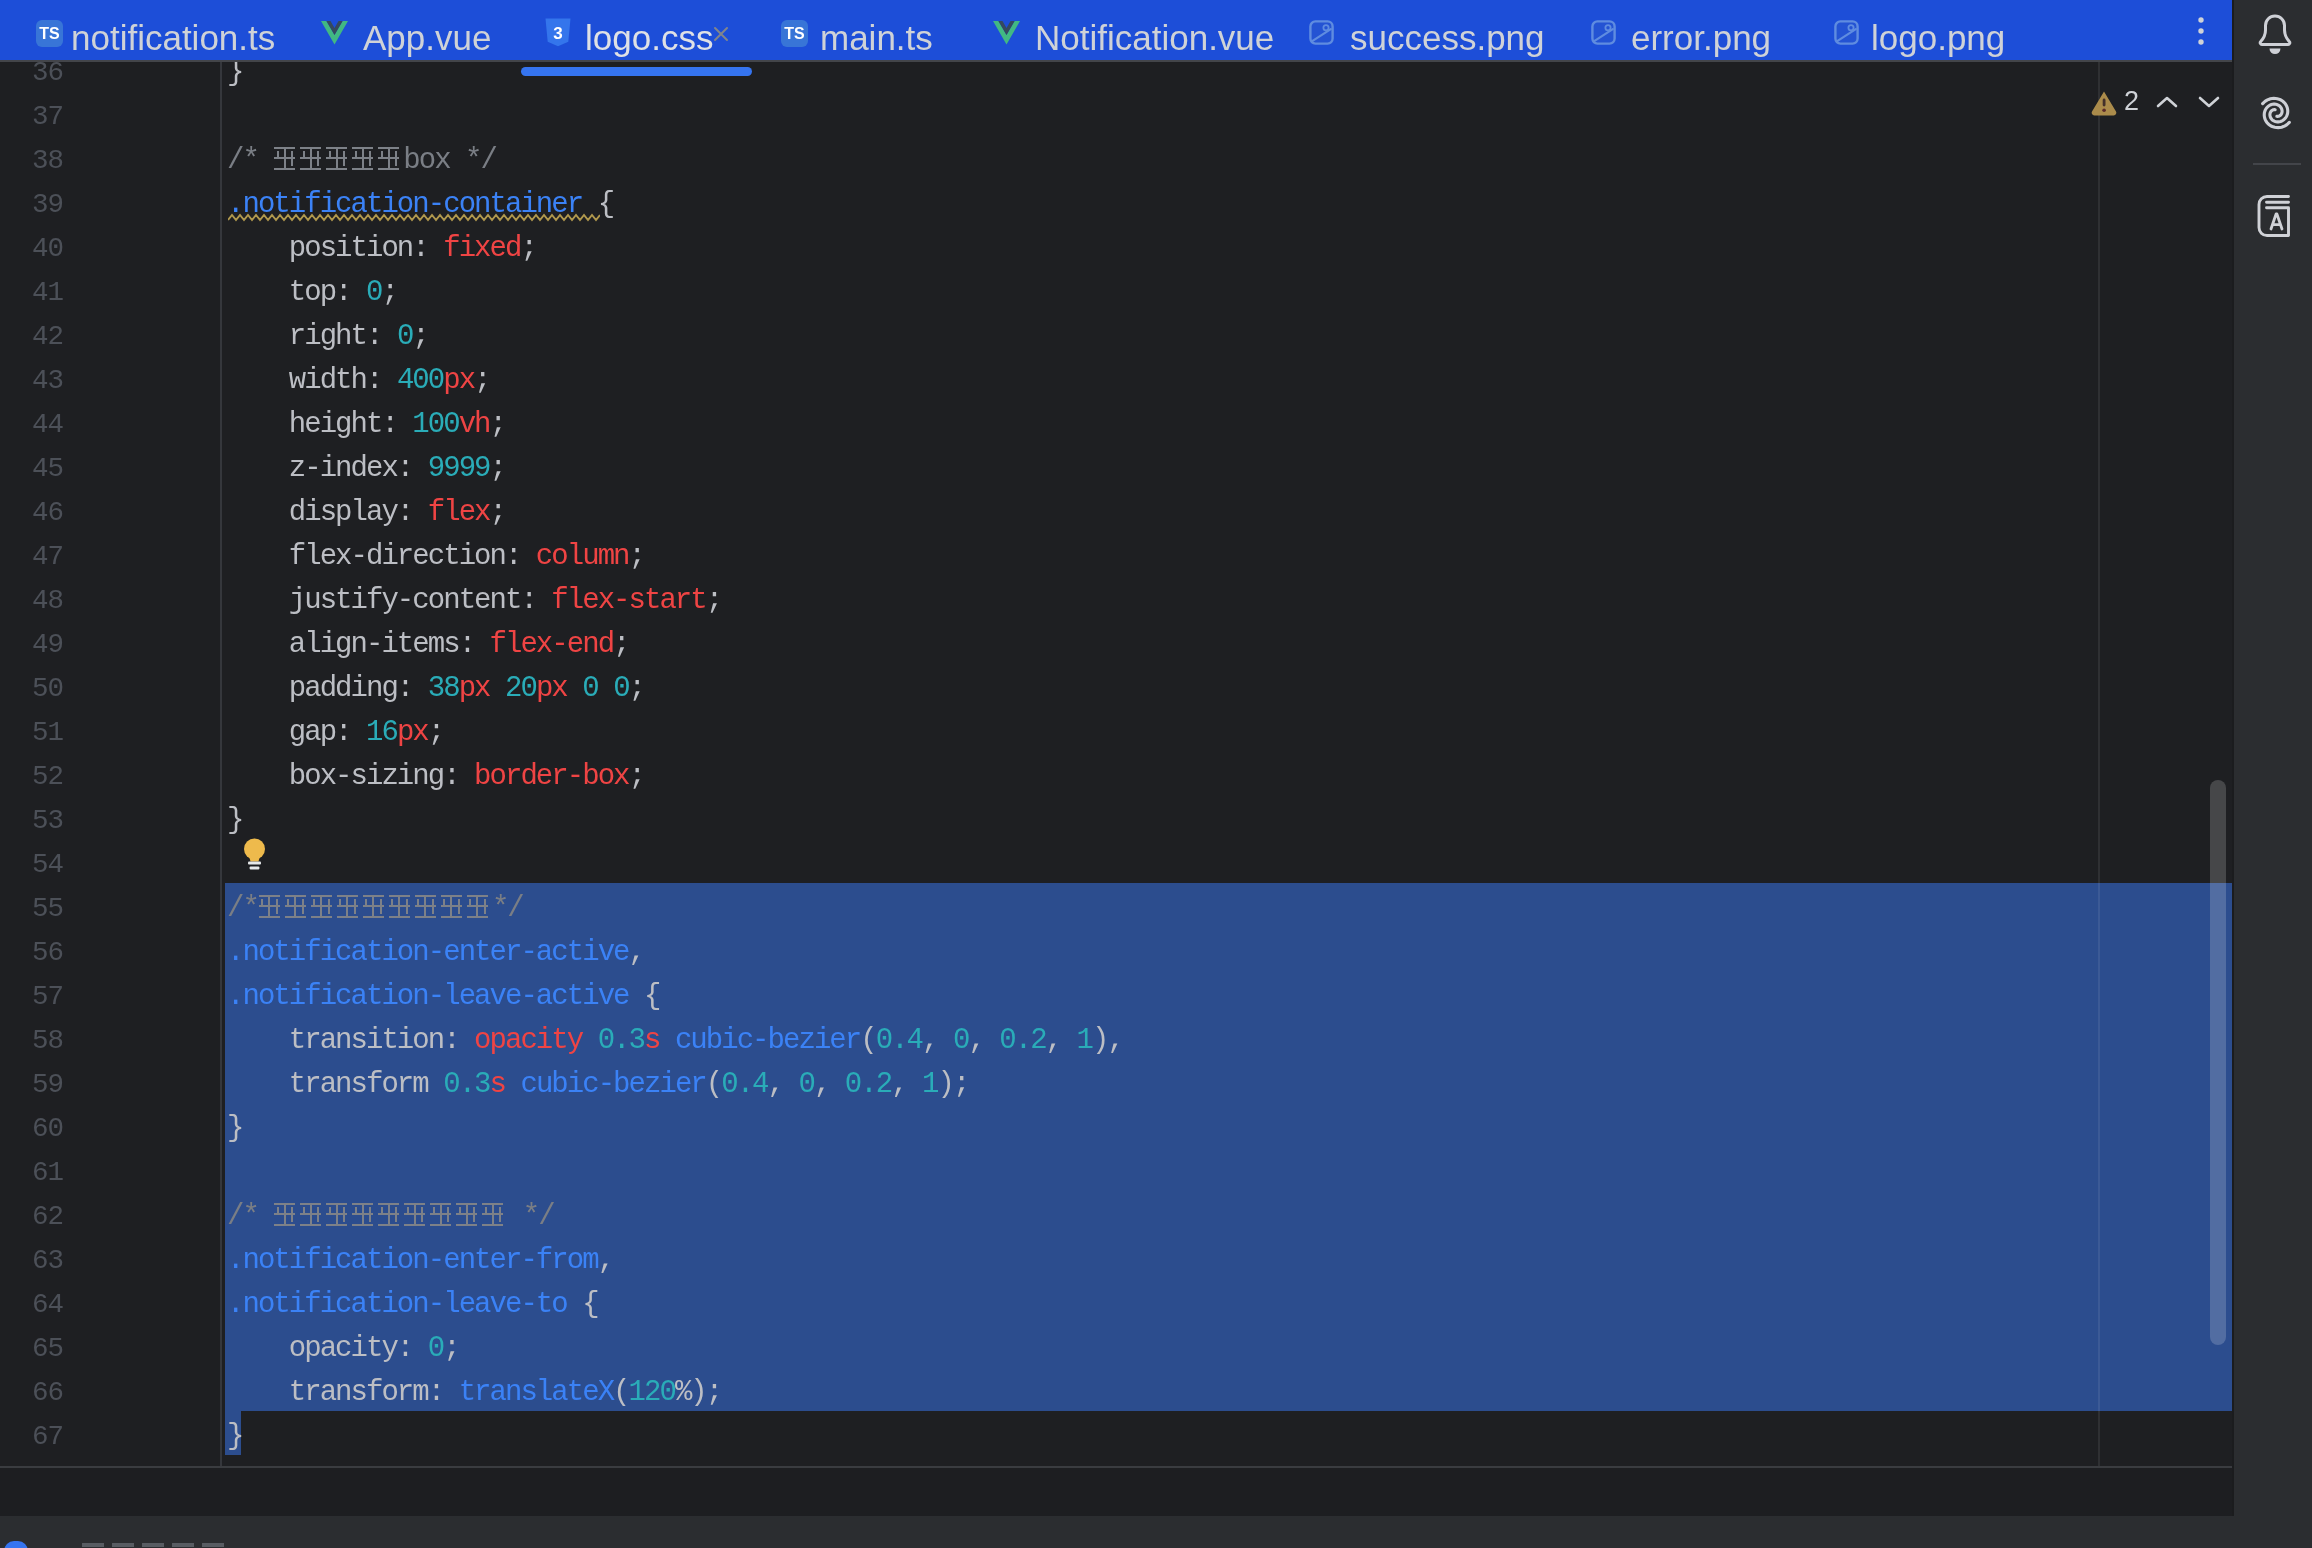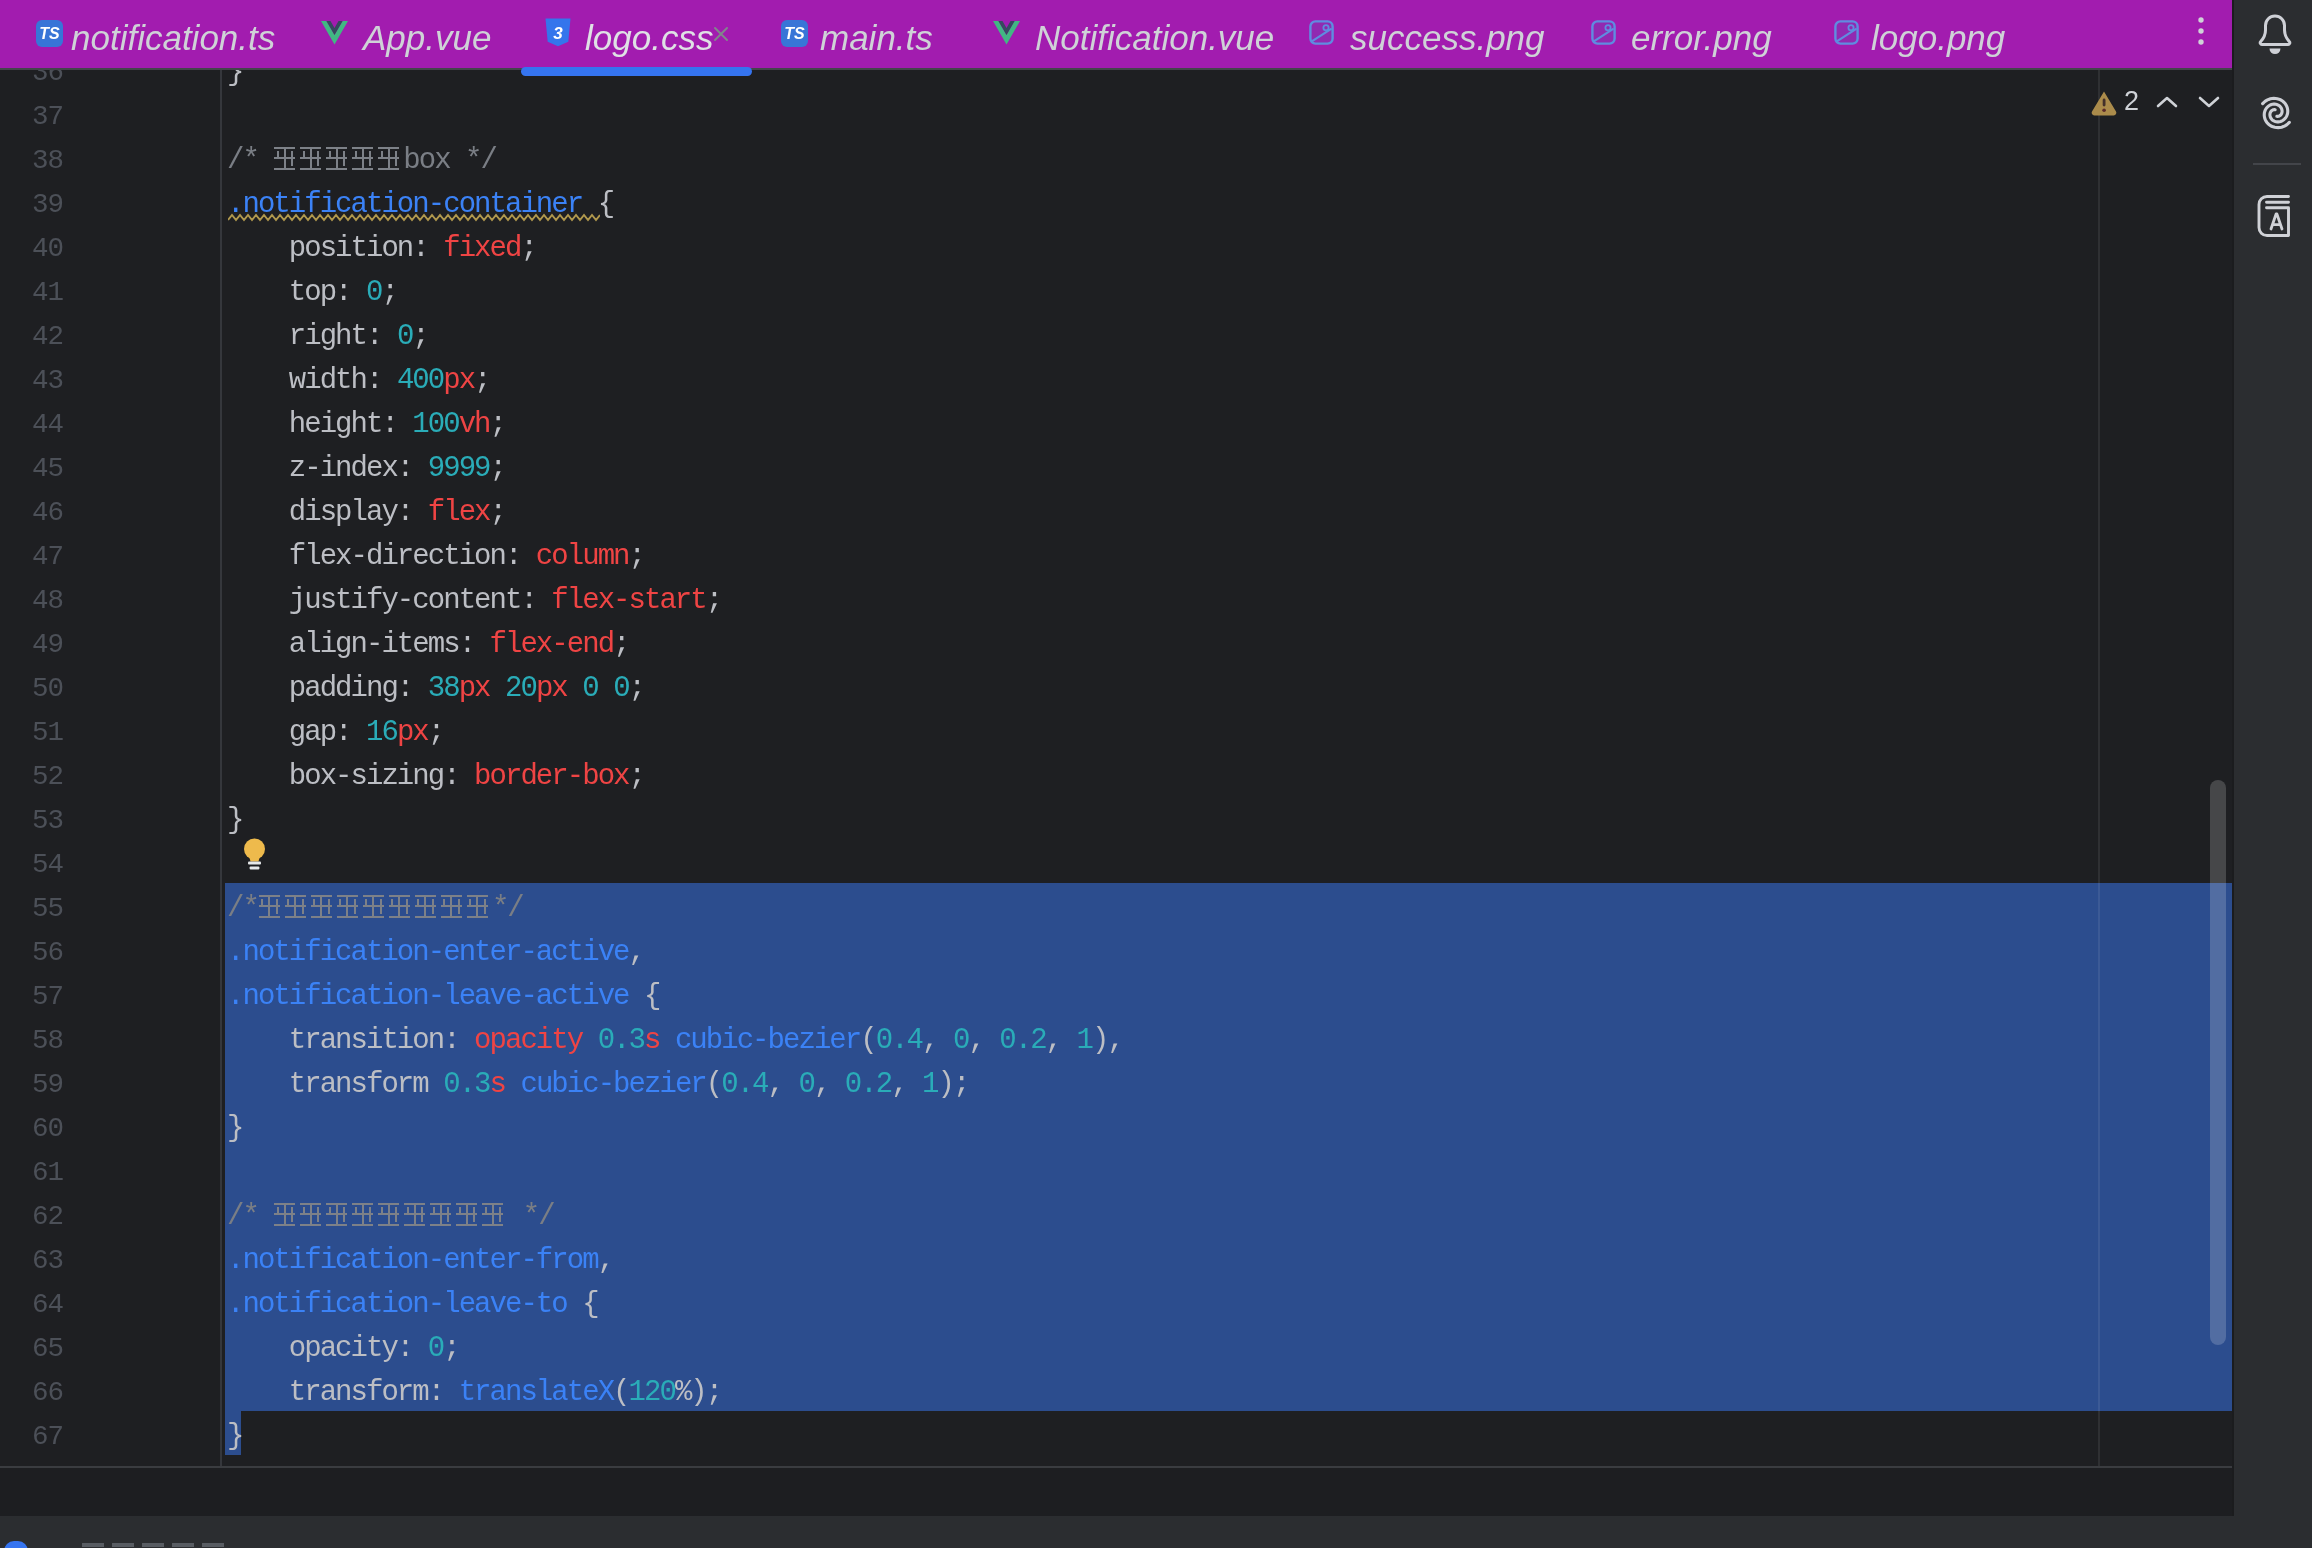--- a/index.html
+++ b/index.html
@@ -29,21 +29,21 @@
    linear-gradient(#7d8188 0 0) 3.5px 5px/2.3px 7px no-repeat; }
 .cj + .cj { }
 #code .wavy { position:relative; }
 
 #thumb { position:absolute; left:2210px; top:780px; width:16px; height:565px; border-radius:8px; background:rgba(255,255,255,0.18); }
 
 #inspect { position:absolute; left:2090px; top:89px; height:28px; }
 
 #bulb { position:absolute; left:241px; top:838px; }
 
-#tabbar { position:absolute; left:0; top:0; width:2232px; height:70px; background:#a21caf; border-bottom:2px solid #43454a;font-style:italic; }
+#tabbar { position:absolute; left:0; top:0; width:2232px; height:62px; background:#1d4ed8; border-bottom:2px solid #43454a; }
 .tlab { position:absolute; top:0; height:75px; line-height:75px; font-size:35px; color:#cfd2d7; }
 .tlab.on { color:#dfe1e5; }
 #underline { position:absolute; left:521px; top:67px; width:231px; height:9px; border-radius:4.5px; background:#3574f0; }
 .ts { position:absolute; width:27px; height:27px; border-radius:6px; background:#3875d7; color:#fff;
   font-size:16px; font-weight:bold; text-align:center; line-height:28px; letter-spacing:0px; }
 
 #strip { position:absolute; left:2232px; top:0; width:80px; height:1516px; background:#2b2d30; border-left:2px solid #1b1c1e; }
 
 #crumbs { position:absolute; left:0; top:1466px; width:2232px; height:50px; background:#1d1e21; border-top:2px solid #3a3c40; }
 #status { position:absolute; left:0; top:1516px; width:2312px; height:32px; background:#2b2d30; }

